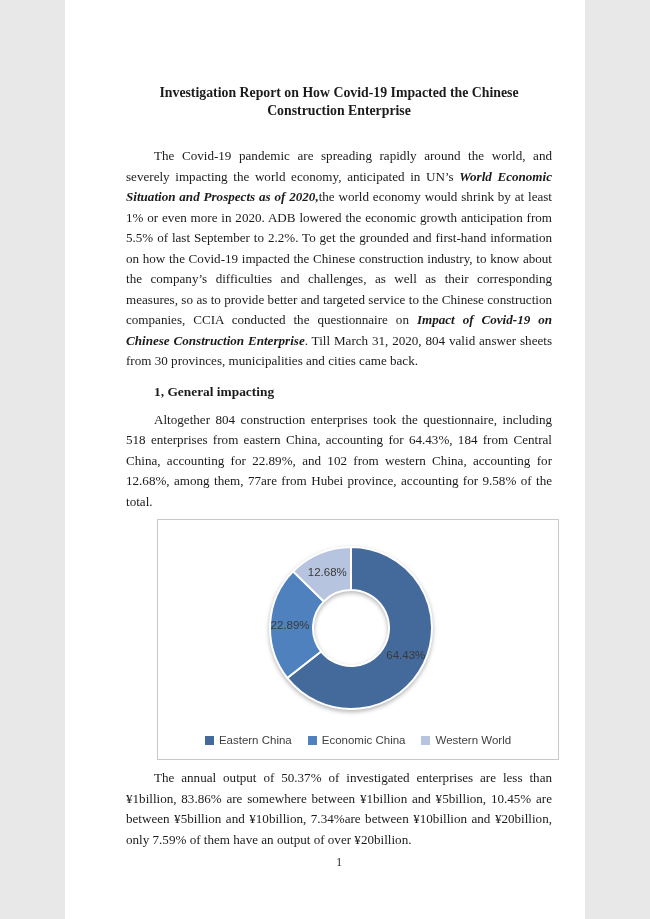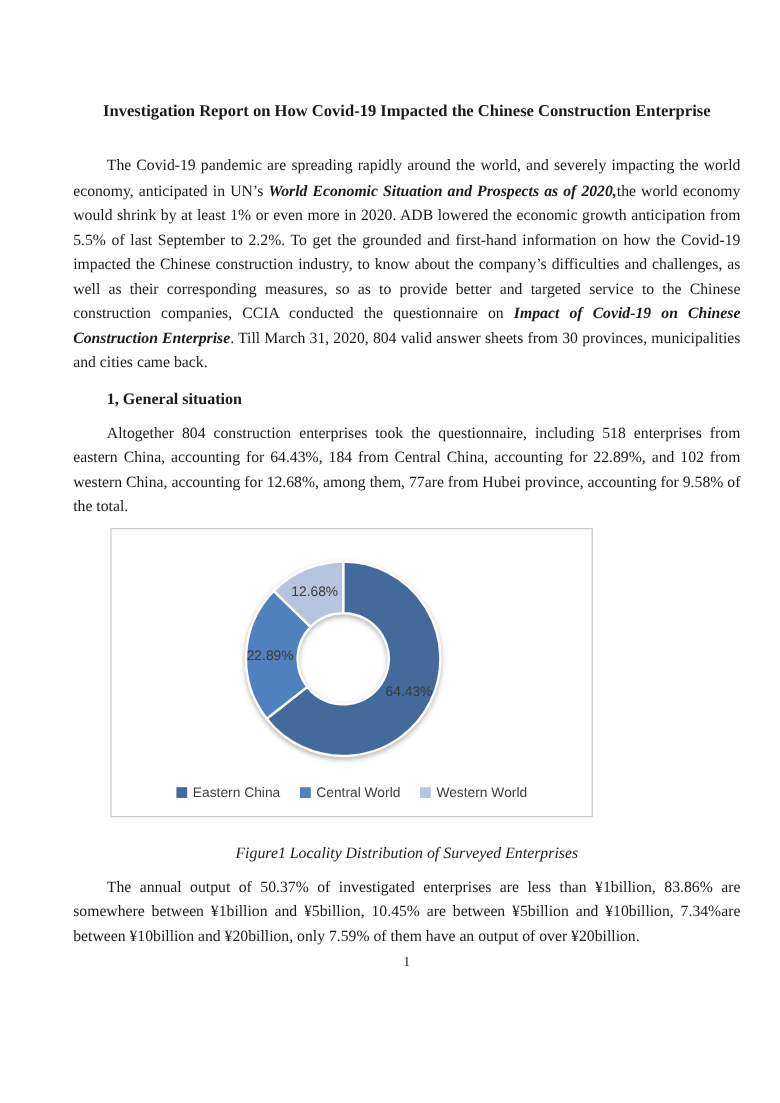--- a/index.html
+++ b/index.html
@@ -1,17 +1,17 @@
 <!DOCTYPE html>
 <html><head>
 <meta charset="utf-8">
 <style>
   html,body{margin:0;padding:0;background:#e8e8e8;}
   .page{
-    width:650px;height:919px;background:#ffffff;margin:0 auto;position:relative;
+    width:520px;height:919px;background:#ffffff;margin:0 auto;position:relative;
     font-family:"Liberation Serif", serif;color:#1b1b1b;
     box-sizing:border-box;padding:84px 33px 0 61px;overflow:hidden;
   }
   .title{font-size:13.8px;font-weight:bold;text-align:center;margin:0;line-height:18px;}
   .subtitle{font-size:13.2px;text-align:center;margin:15px 0 0 0;line-height:21px;}
   .body-par{
     font-size:13.1px;line-height:20.5px;text-align:justify;text-indent:28px;
     margin:0;
   }
   .par-first{margin-top:26px;}
@@ -40,21 +40,21 @@
 </head>
 <body>
 
 <div class="page">
 
   <h1 class="title">Investigation Report on How Covid-19 Impacted the Chinese Construction Enterprise</h1>
 
 
   <p class="body-par par-first"><span>The Covid-19 pandemic are spreading rapidly around the world, and severely impacting the world economy, anticipated in UN’s </span><span class="seg-bi">World Economic Situation and Prospects as of 2020,</span><span>the world economy would shrink by at least 1% or even more in 2020. ADB lowered the economic growth anticipation from 5.5% of last September to 2.2%. To get the grounded and first-hand information on how the Covid-19 impacted the Chinese construction industry, to know about the company’s difficulties and challenges, as well as their corresponding measures, so as to provide better and targeted service to the Chinese construction companies, CCIA conducted the questionnaire on </span><span class="seg-bi">Impact of Covid-19 on Chinese Construction Enterprise</span><span>. Till March 31, 2020, 804 valid answer sheets from 30 provinces, municipalities and cities came back.</span></p>
 
-  <h2 class="section-heading">1, General situation</h2>
+  <h2 class="section-heading">1, General impacting</h2>
 
   <p class="body-par par-tight">Altogether 804 construction enterprises took the questionnaire, including 518 enterprises from eastern China, accounting for 64.43%, 184 from Central China, accounting for 22.89%, and 102 from western China, accounting for 12.68%, among them, 77are from Hubei province, accounting for 9.58% of the total.</p>
 
   <div class="chart-box">
     <svg id="donut-svg" width="400" height="239" viewBox="0 0 400 239">
       <g class="donut-group" id="donut-slices">
           <path d="M193.00,27.00 A81,81 0 1 1 129.22,157.93 L163.08,131.42 A38,38 0 1 0 193.00,70.00 Z" fill="#44699b" stroke="#ffffff" stroke-width="2" stroke-linejoin="round"></path>
           <path d="M129.22,157.93 A81,81 0 0 1 135.08,51.38 L165.83,81.44 A38,38 0 0 0 163.08,131.42 Z" fill="#4e81be" stroke="#ffffff" stroke-width="2" stroke-linejoin="round"></path>
           <path d="M135.08,51.38 A81,81 0 0 1 193.00,27.00 L193.00,70.00 A38,38 0 0 0 165.83,81.44 Z" fill="#b6c4df" stroke="#ffffff" stroke-width="2" stroke-linejoin="round"></path>
         </g>
@@ -64,29 +64,28 @@
           <text x="169.3" y="55.8" text-anchor="middle" class="slice-label" fill="#3a3a3a">12.68%</text>
         </g>
     </svg>
     <div class="legend" id="chart-legend">
         <div class="legend-item">
           <span class="legend-swatch" style="background: rgb(68, 105, 155);"></span>
           <span>Eastern China</span>
         </div>
         <div class="legend-item">
           <span class="legend-swatch" style="background: rgb(78, 129, 190);"></span>
-          <span>Central World</span>
+          <span>Economic China</span>
         </div>
         <div class="legend-item">
           <span class="legend-swatch" style="background: rgb(182, 196, 223);"></span>
           <span>Western World</span>
         </div>
       </div>
   </div>
 
-  <div class="caption">Figure1 Locality Distribution of Surveyed Enterprises</div>
 
 
   <p class="body-par par-tight">The annual output of 50.37% of investigated enterprises are less than ¥1billion, 83.86% are somewhere between ¥1billion and ¥5billion, 10.45% are between ¥5billion and ¥10billion, 7.34%are between ¥10billion and ¥20billion, only 7.59% of them have an output of over ¥20billion.</p>
 
   <div class="page-number">1</div>
 
 </div>
 
 </body></html>

